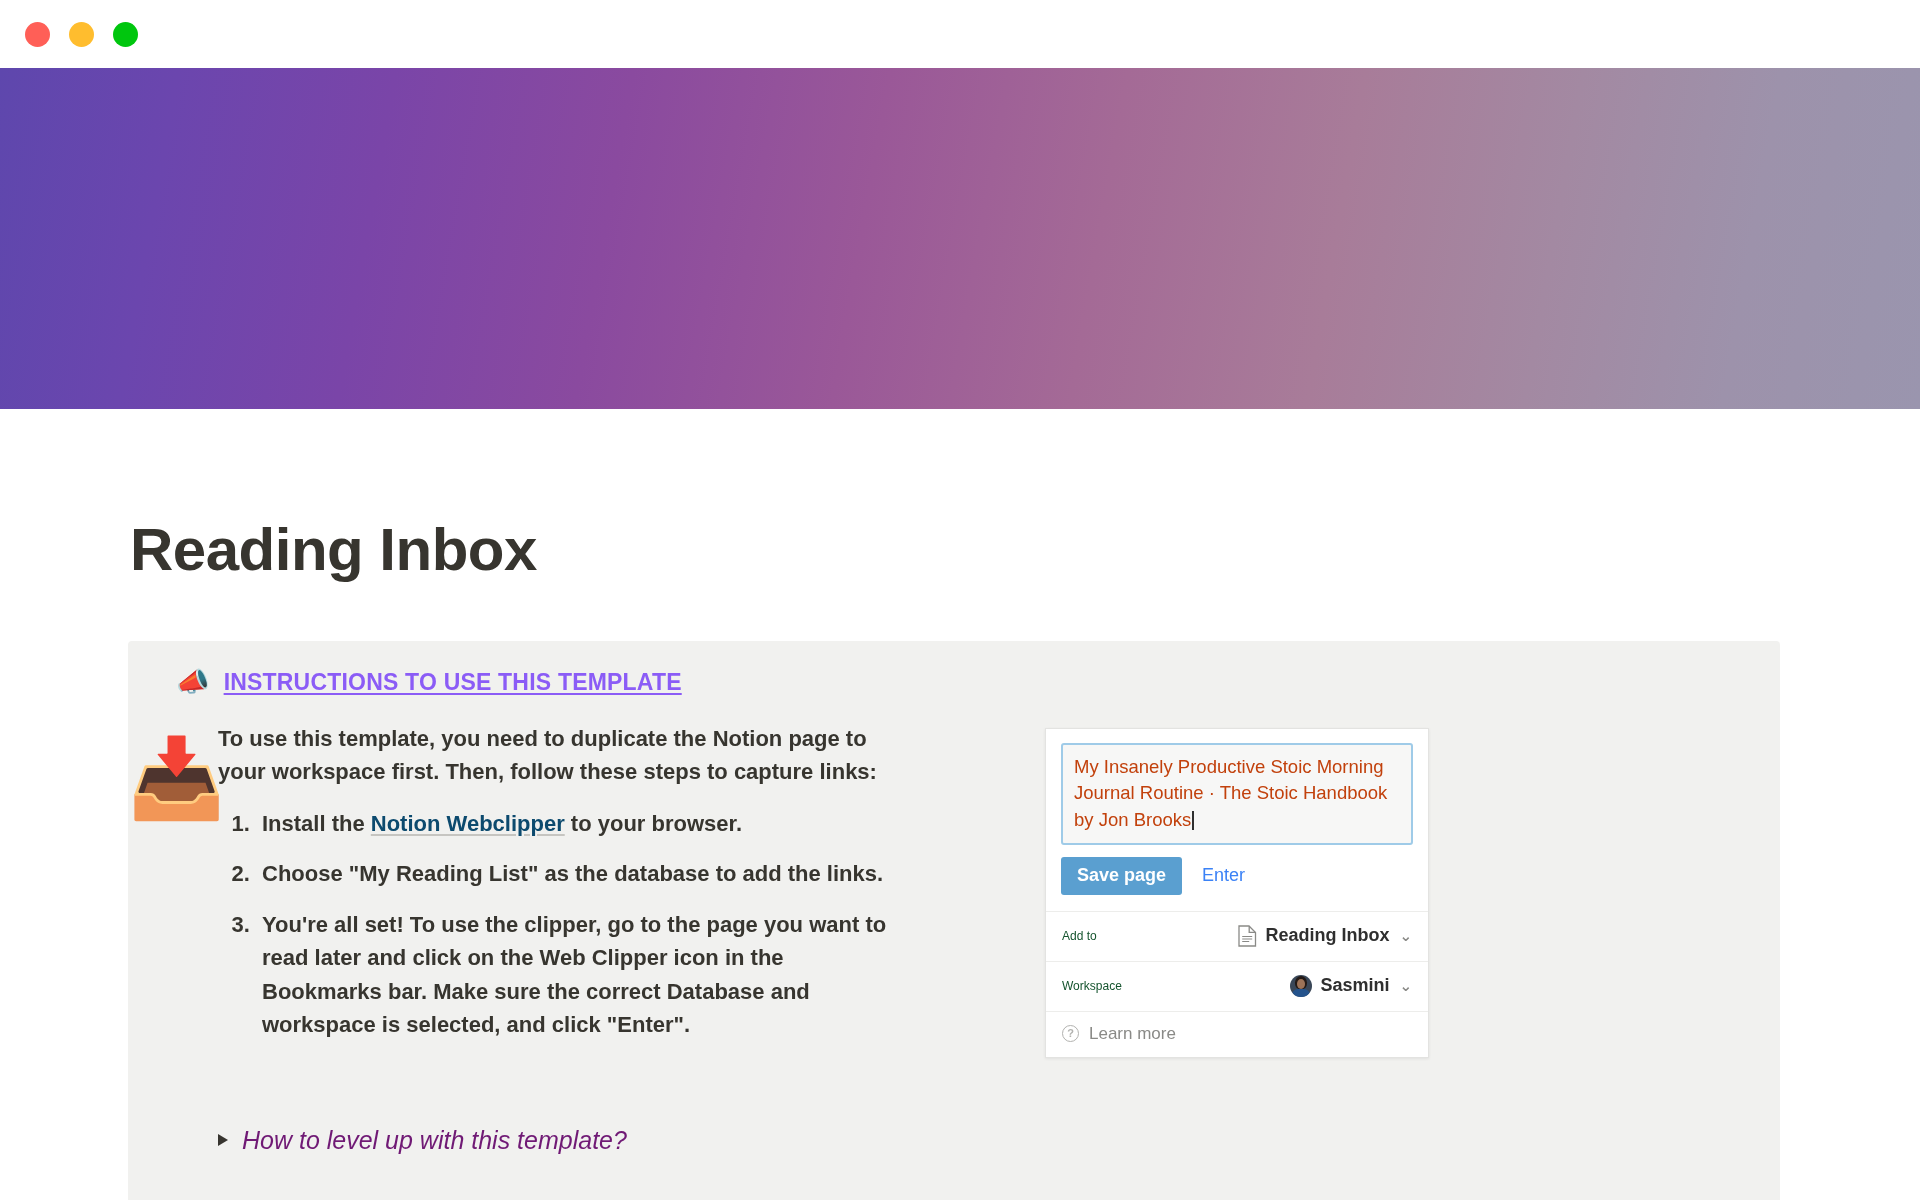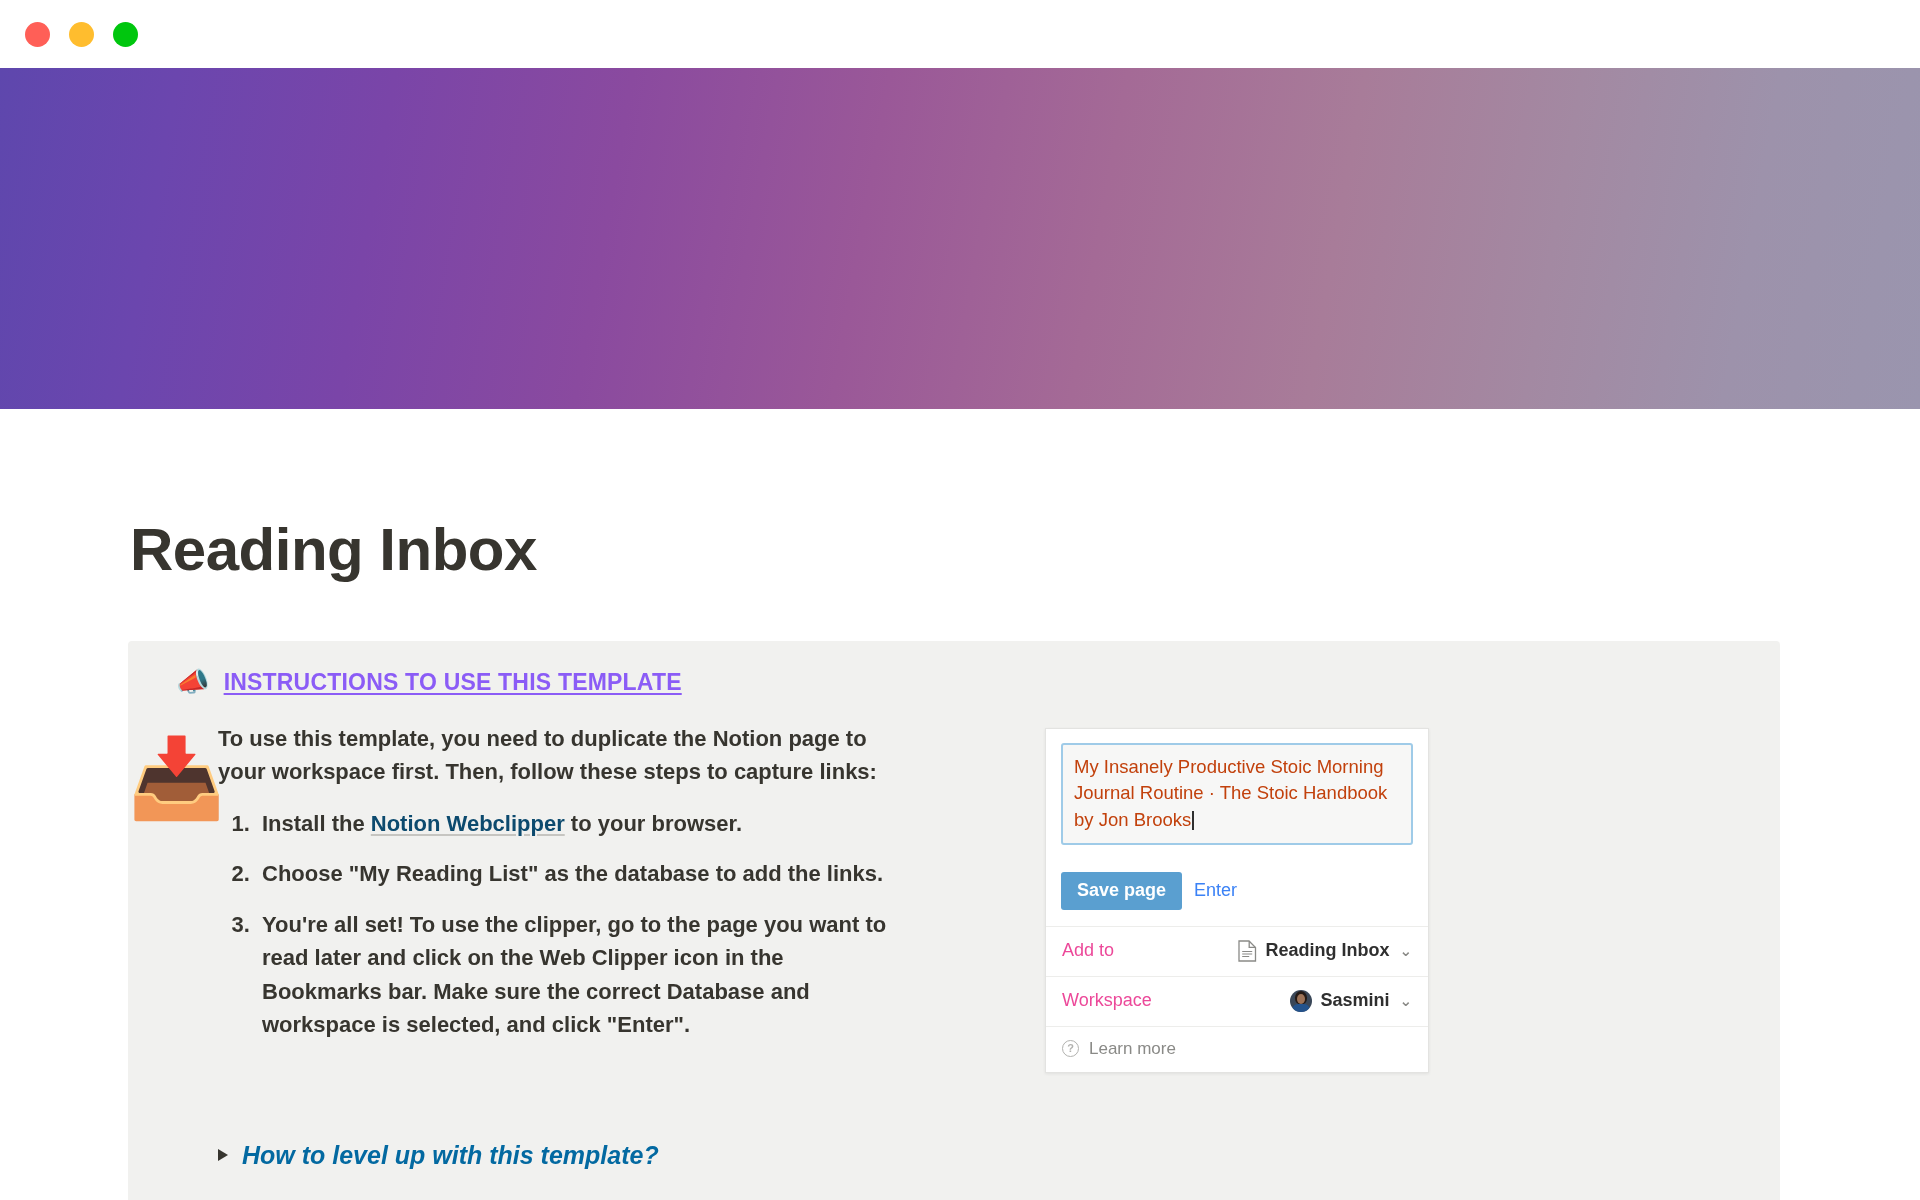--- a/index.html
+++ b/index.html
@@ -192,22 +192,22 @@
     display: inline-block;
     width: 1.5px;
     height: 19px;
     background: #2f2f2f;
     vertical-align: -4px;
     margin-left: 1px;
   }
   .clip-actions {
     display: flex;
     align-items: center;
-    gap: 12px;
-    margin-top: 27px;
+    gap: 20px;
+    margin-top: 12px;
   }
   .btn-save {
     background: #5a9fd0;
     color: #ffffff;
     border: none;
     border-radius: 3px;
     font-size: 18px;
     font-weight: 700;
     padding: 8px 16px 9px 16px;
     font-family: "Liberation Sans", "DejaVu Sans", sans-serif;
@@ -219,22 +219,22 @@
   }
 
   .clip-row {
     border-top: 1px solid #ededeb;
     display: flex;
     align-items: center;
     justify-content: space-between;
     padding: 13px 16px 14px 16px;
   }
   .clip-row-label {
-    color: #ec4899;
-    font-size: 18px;
+    color: #14532d;
+    font-size: 12px;
   }
   .clip-row-value {
     display: flex;
     align-items: center;
     gap: 8px;
     font-size: 18px;
     font-weight: 700;
     color: #2f2f2f;
   }
   .doc-icon svg { display: block; }
@@ -305,23 +305,23 @@
   .toggle-tri {
     width: 0; height: 0;
     border-left: 10px solid #37352f;
     border-top: 6.5px solid transparent;
     border-bottom: 6.5px solid transparent;
     flex: 0 0 auto;
     cursor: pointer;
   }
   .toggle-label {
     font-size: 25px;
-    font-weight: 700;
+    font-weight: 400;
     font-style: italic;
-    color: #0369a1;
+    color: #701a75;
   }
 
   .ghost-row {
     margin-top: 52px;
     padding-left: 56px;
     display: flex;
     gap: 230px;
     opacity: 0.32;
     font-size: 13px;
     color: #6b6b68;

